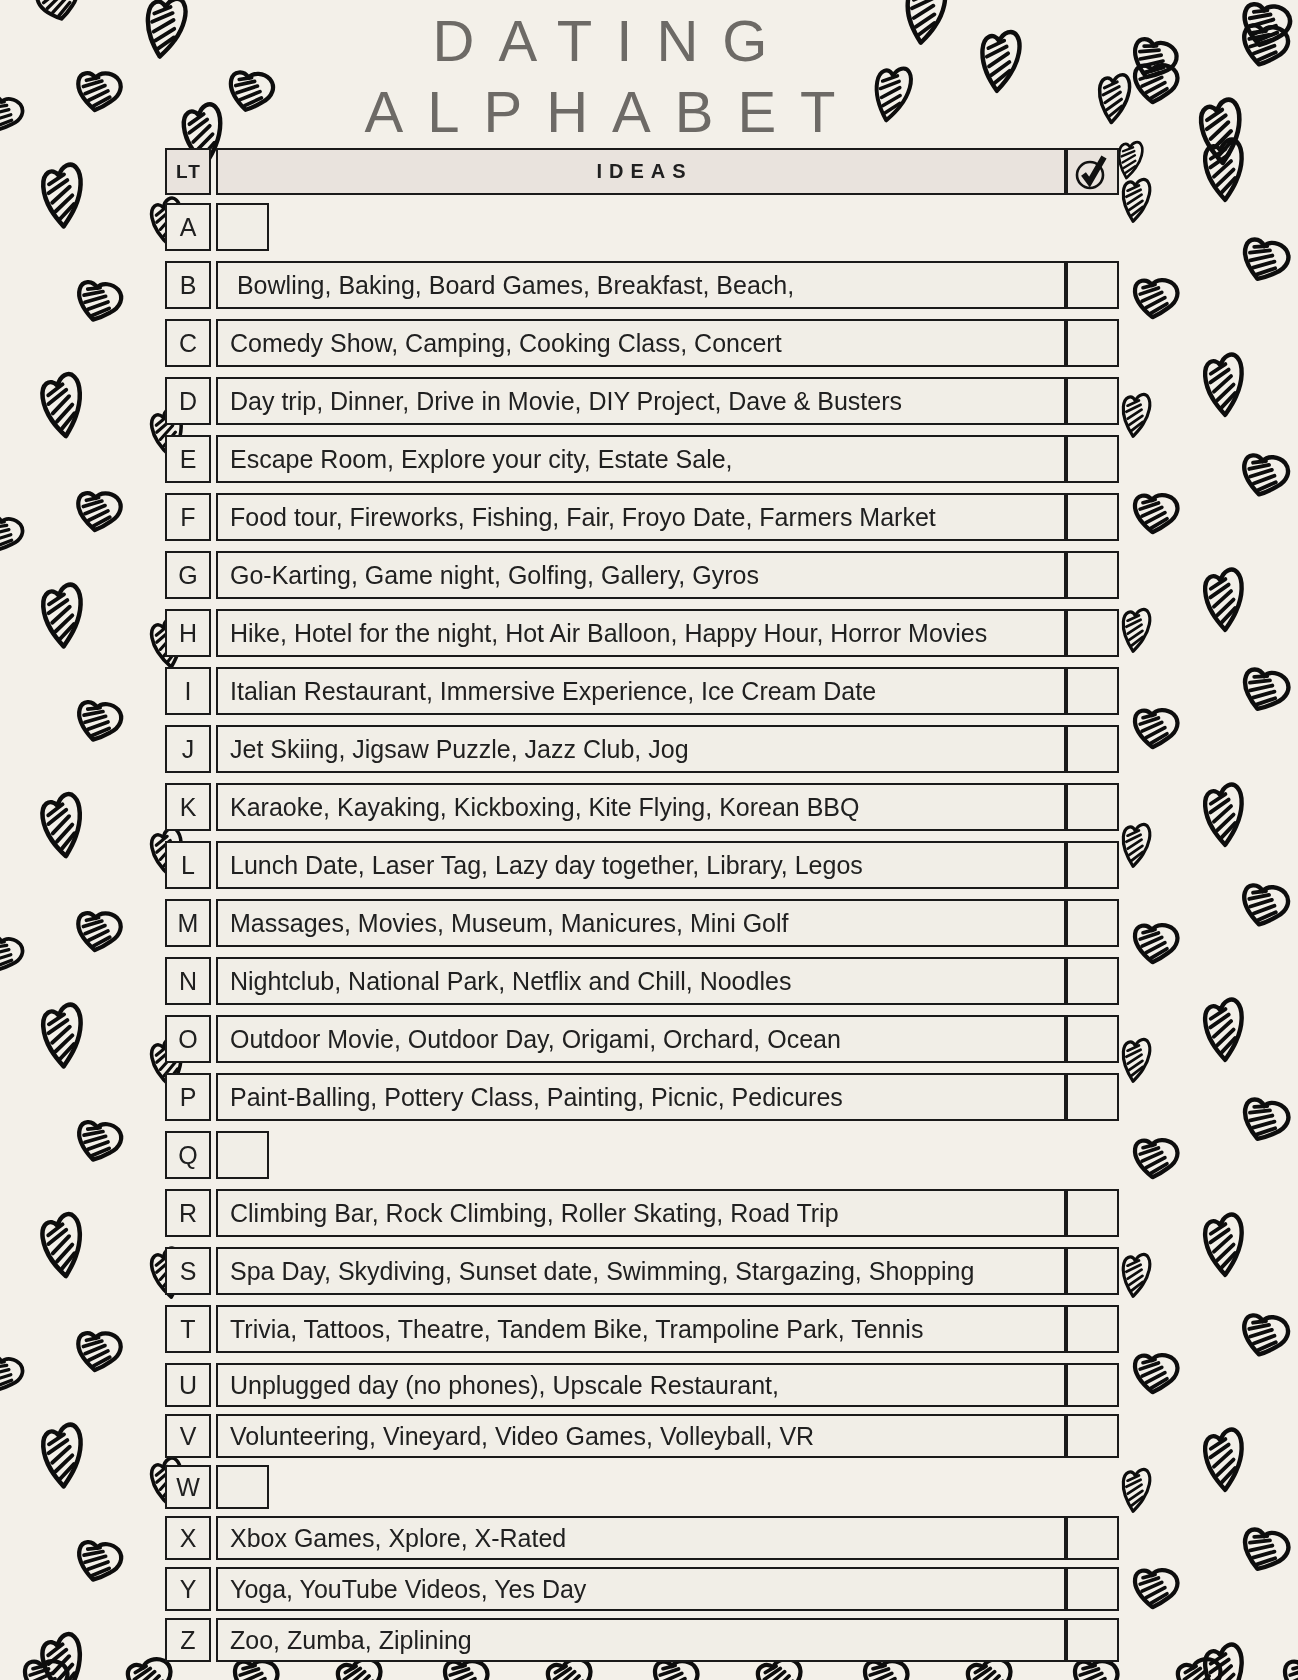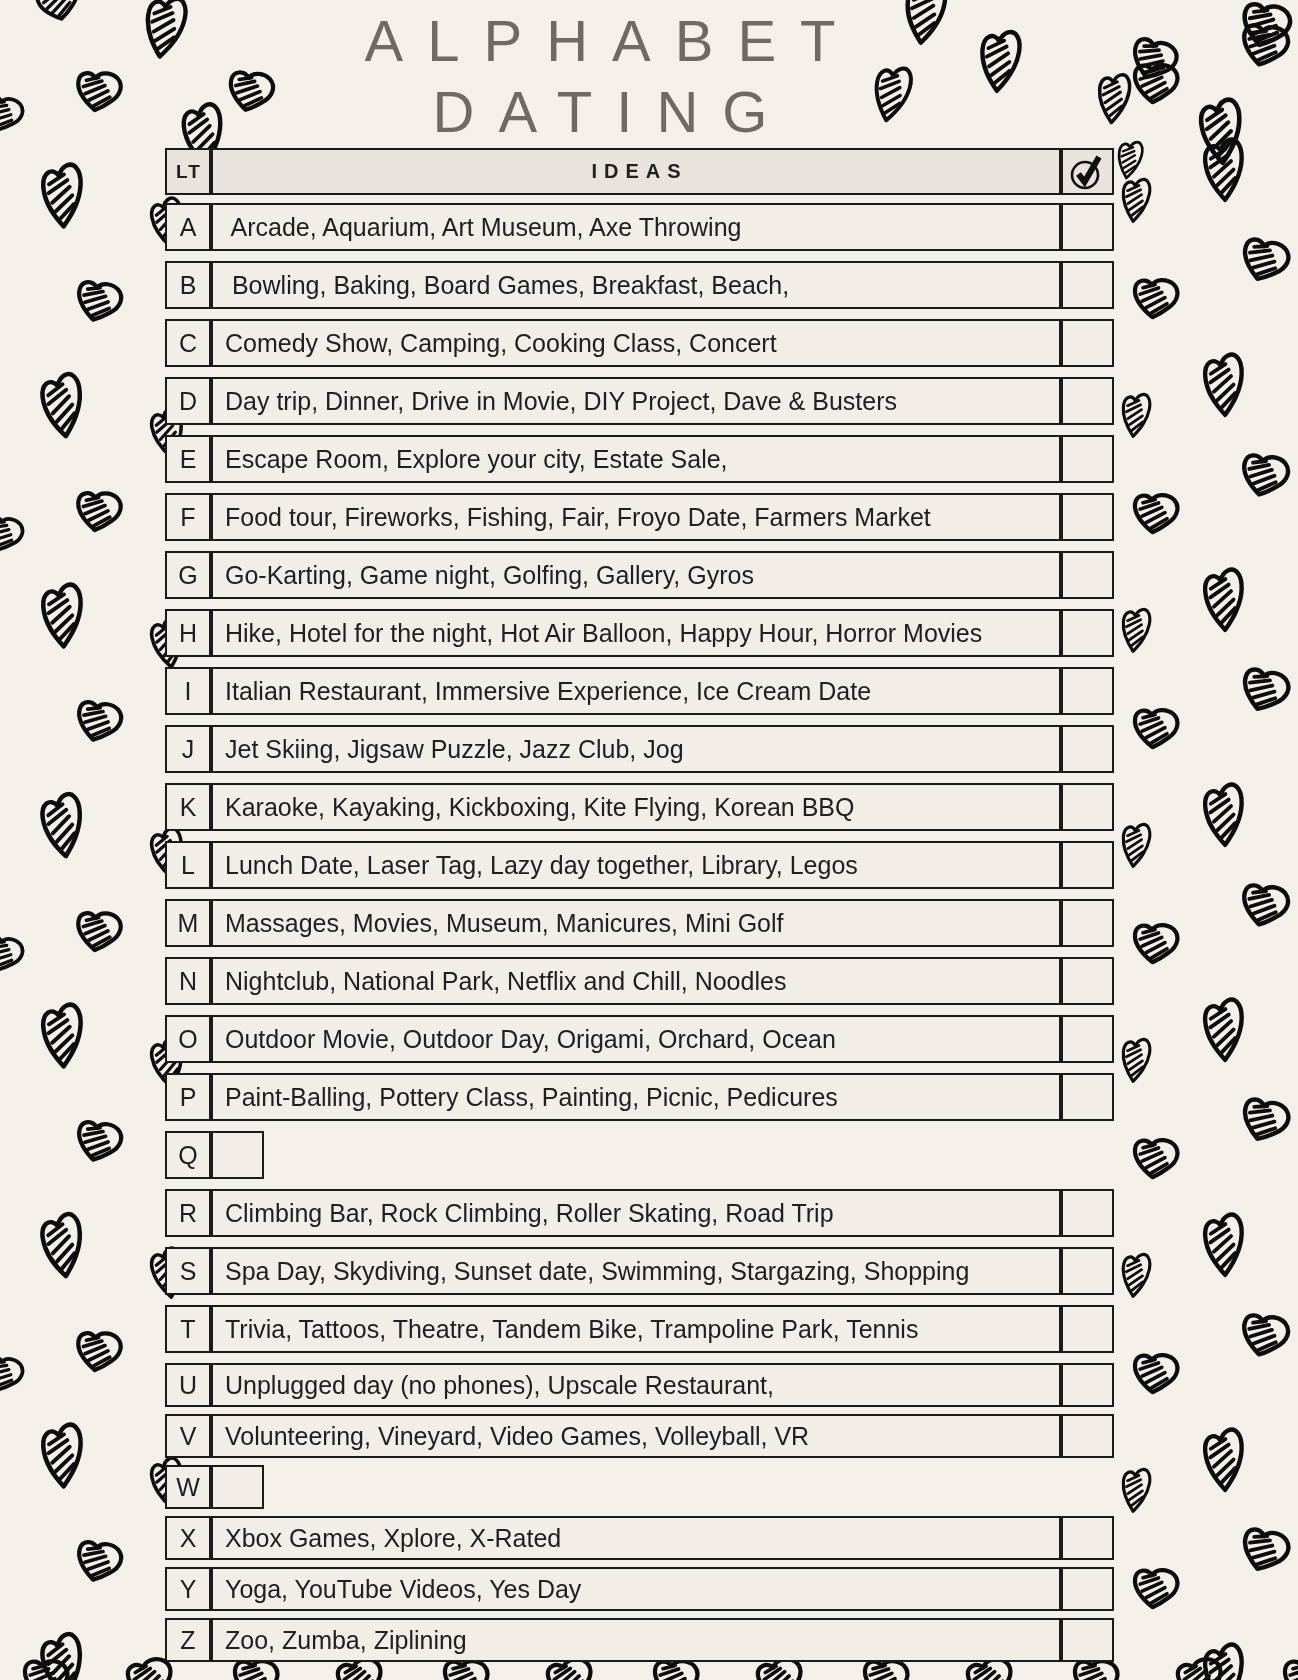--- a/index.html
+++ b/index.html
@@ -14,21 +14,21 @@
   
   .title-wrap{position:absolute;left:0;top:6px;width:1200px;text-align:center;z-index:1;}
   .title-line{font-size:58px;font-weight:300;color:#6d6a66;letter-spacing:24px;
               line-height:1.22;text-indent:24px;}
 
   
   .table{position:absolute;left:165px;top:148px;width:959px;z-index:2;
          display:flex;flex-direction:column;}
   .row{display:flex;flex-direction:row;}
   .row > *{box-sizing:border-box;border:2px solid #1a1a1a;background:#f1eee7;}
-  .cell-letter{width:46px;display:flex;align-items:center;
+  .cell-letter{width:46px;margin-right:5px;display:flex;align-items:center;
                justify-content:center;font-size:25px;color:#202020;}
   .cell-ideas{width:850px;display:flex;align-items:center;
               padding-left:12px;font-size:25px;color:#202020;white-space:pre;
               overflow:hidden;}
   .cell-check{width:53px;display:flex;align-items:center;justify-content:center;
               overflow:visible;}
   .header-row{height:47px;margin-bottom:8px;}
   .header-row > *{background:#e9e3dd;}
   .header-row .cell-letter{font-weight:bold;font-size:19px;letter-spacing:2px;
                            text-indent:2px;}
@@ -704,41 +704,40 @@
         <svg viewBox="0 0 52 46" width="50" style="display:block;overflow:visible">
           <g fill="none" stroke="#0d0d0d" stroke-linecap="round" stroke-linejoin="round">
             <path d="M26 42 C16 36 4 26 4 15 C4 6 14 2 21 9 C24 2 35 0 43 5 C51 11 50 22 41 30 C36 35 31 39 26 42 Z" stroke-width="4.4"></path>
             <path d="M12 13 L24 8 M10 20 L28 11 M13 27 L32 15 M18 33 L36 20 M24 38 L39 26" stroke-width="3.8"></path>
           </g>
         </svg>
       </span>
     </div>
 
   <div class="title-wrap">
+    <div class="title-line">DATING</div>
     <div class="title-line">ALPHABET</div>
-    <div class="title-line">DATING</div>
   </div>
 
   <div class="table">
     <div class="row header-row">
       <div class="cell-letter">LT</div>
       <div class="cell-ideas">IDEAS</div>
       <div class="cell-check">
         <span>
           <svg width="38" height="40" viewBox="0 0 38 40" style="display:block">
             <circle cx="16" cy="23" r="13" fill="none" stroke="#111" stroke-width="2.6"></circle>
             <path d="M9.5 22 L15.5 30 L30 5" fill="none" stroke="#111" stroke-width="6" stroke-linecap="butt" stroke-linejoin="miter"></path>
           </svg>
         </span>
       </div>
     </div>
     <div id="table-body" style="display:flex;flex-direction:column;">
         <div class="row body-row">
           <div class="cell-letter">A</div>
-          <div class="cell-ideas"> Arcade, Aquarium, Art Museum, Axe Throwing</div>
           <div class="cell-check"></div>
         </div>
         <div class="row body-row">
           <div class="cell-letter">B</div>
           <div class="cell-ideas"> Bowling, Baking, Board Games, Breakfast, Beach,</div>
           <div class="cell-check"></div>
         </div>
         <div class="row body-row">
           <div class="cell-letter">C</div>
           <div class="cell-ideas">Comedy Show, Camping, Cooking Class, Concert</div>

